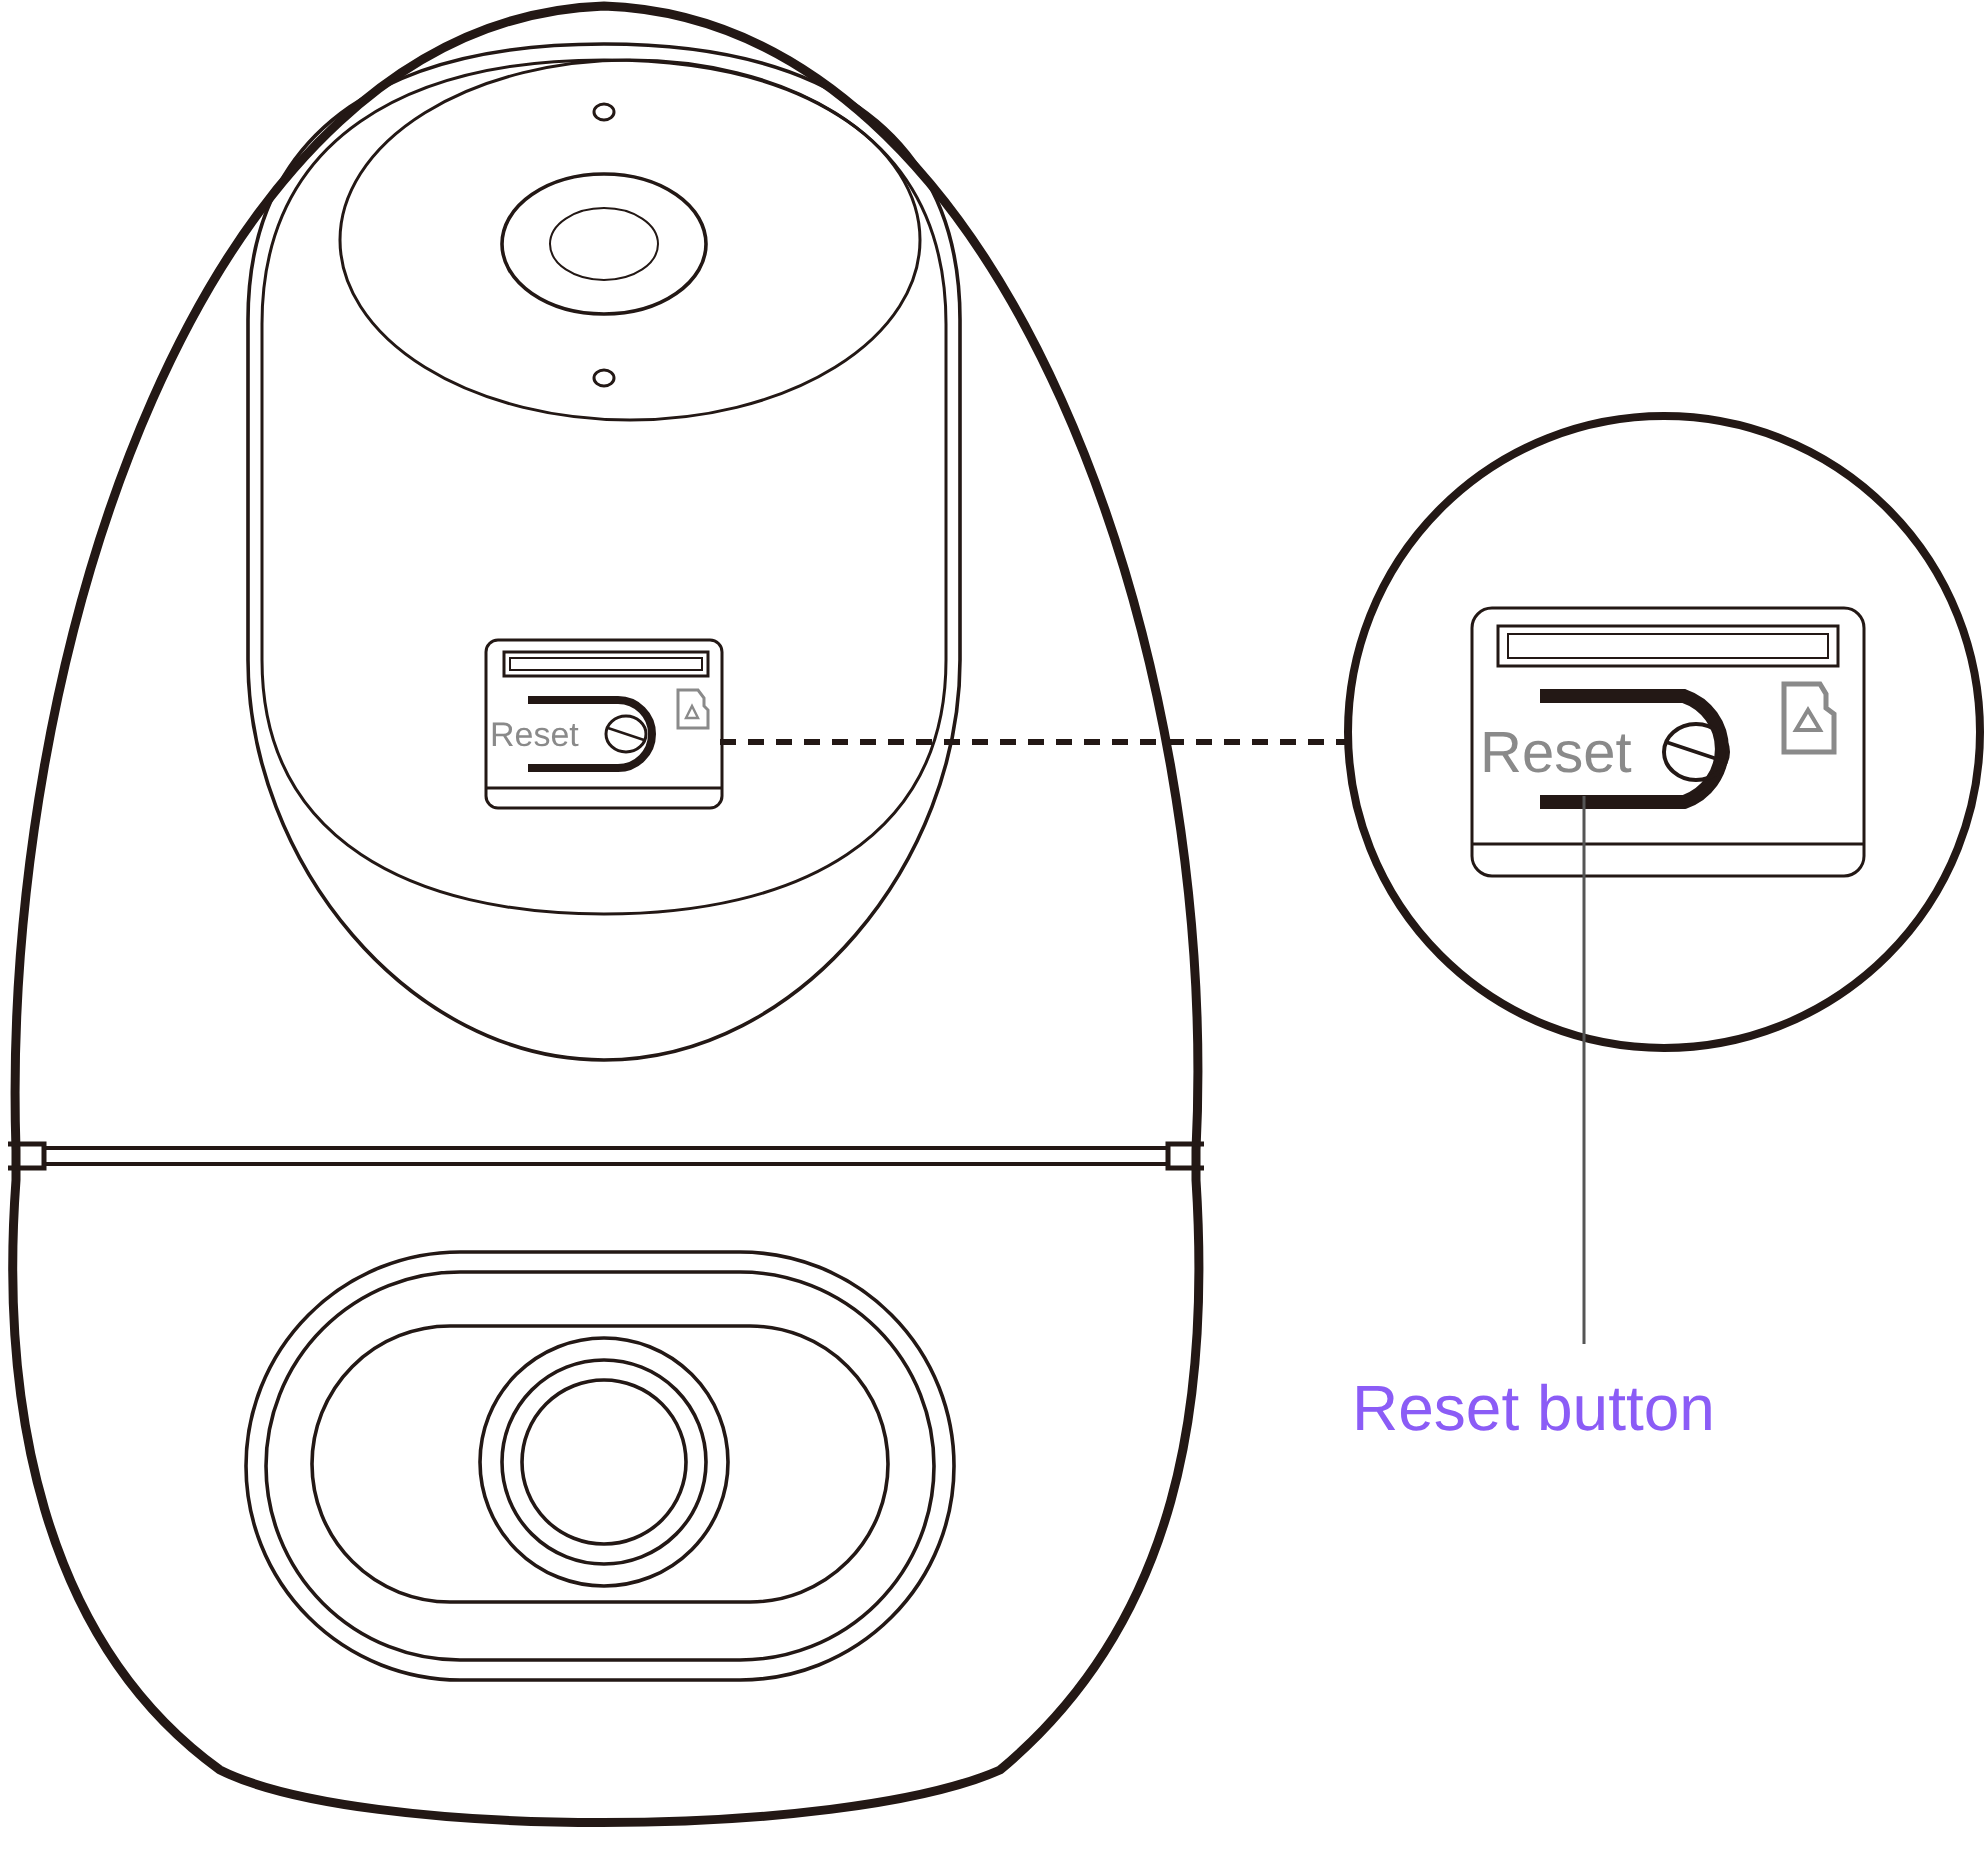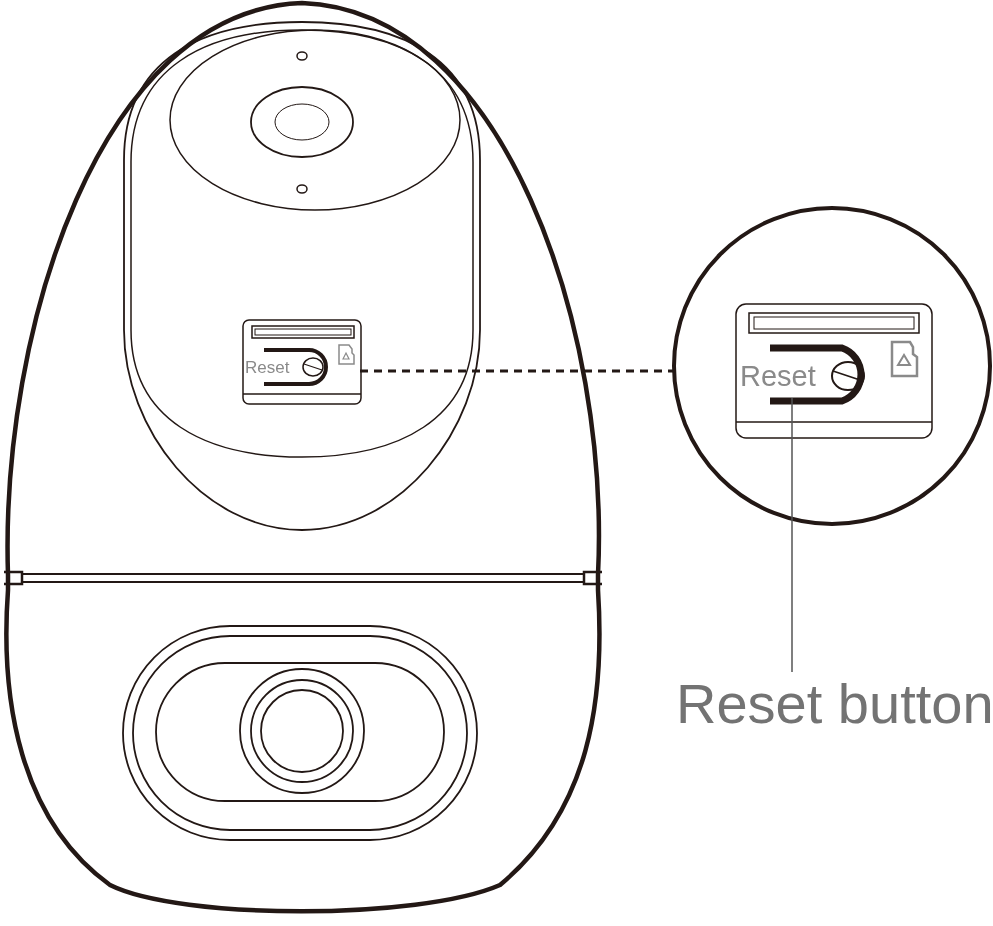--- a/index.html
+++ b/index.html
@@ -3,21 +3,21 @@
   <meta charset="utf-8">
   <style>
     html, body { margin: 0; padding: 0; background: #ffffff; }
     body { width: 993px; height: 926px; position: relative; overflow: hidden; }
     svg { position: absolute; left: 0; top: 0; }
     .stroke { fill: none; stroke: #231815; }
     .reset-small { font-family: "Liberation Sans", sans-serif; font-size: 17px; fill: #8a8a8a; }
     .reset-big { font-family: "Liberation Sans", sans-serif; font-size: 29px; fill: #8a8a8a; }
     .callout-label {
       position: absolute; left: 676px; top: 680px;
-      font-family: "Liberation Sans", sans-serif; font-size: 56px; color: #737373;
+      font-family: "Liberation Sans", sans-serif; font-size: 32px; color: #8b5cf6;
       white-space: nowrap; line-height: 48px;
     }
   </style>
 </head>
 <body>
 
 <svg width="993" height="926" viewBox="0 0 993 926">
 
   <path class="stroke" stroke-width="4.5" d="M 8 575 C 0 330, 100 10, 302 3 C 505 10, 610 330, 598 575
            L 598 590 C 605 700, 590 810, 500 885 C 420 920, 180 920, 110 885 C 20 820, 0 700, 8 590 Z"></path>

